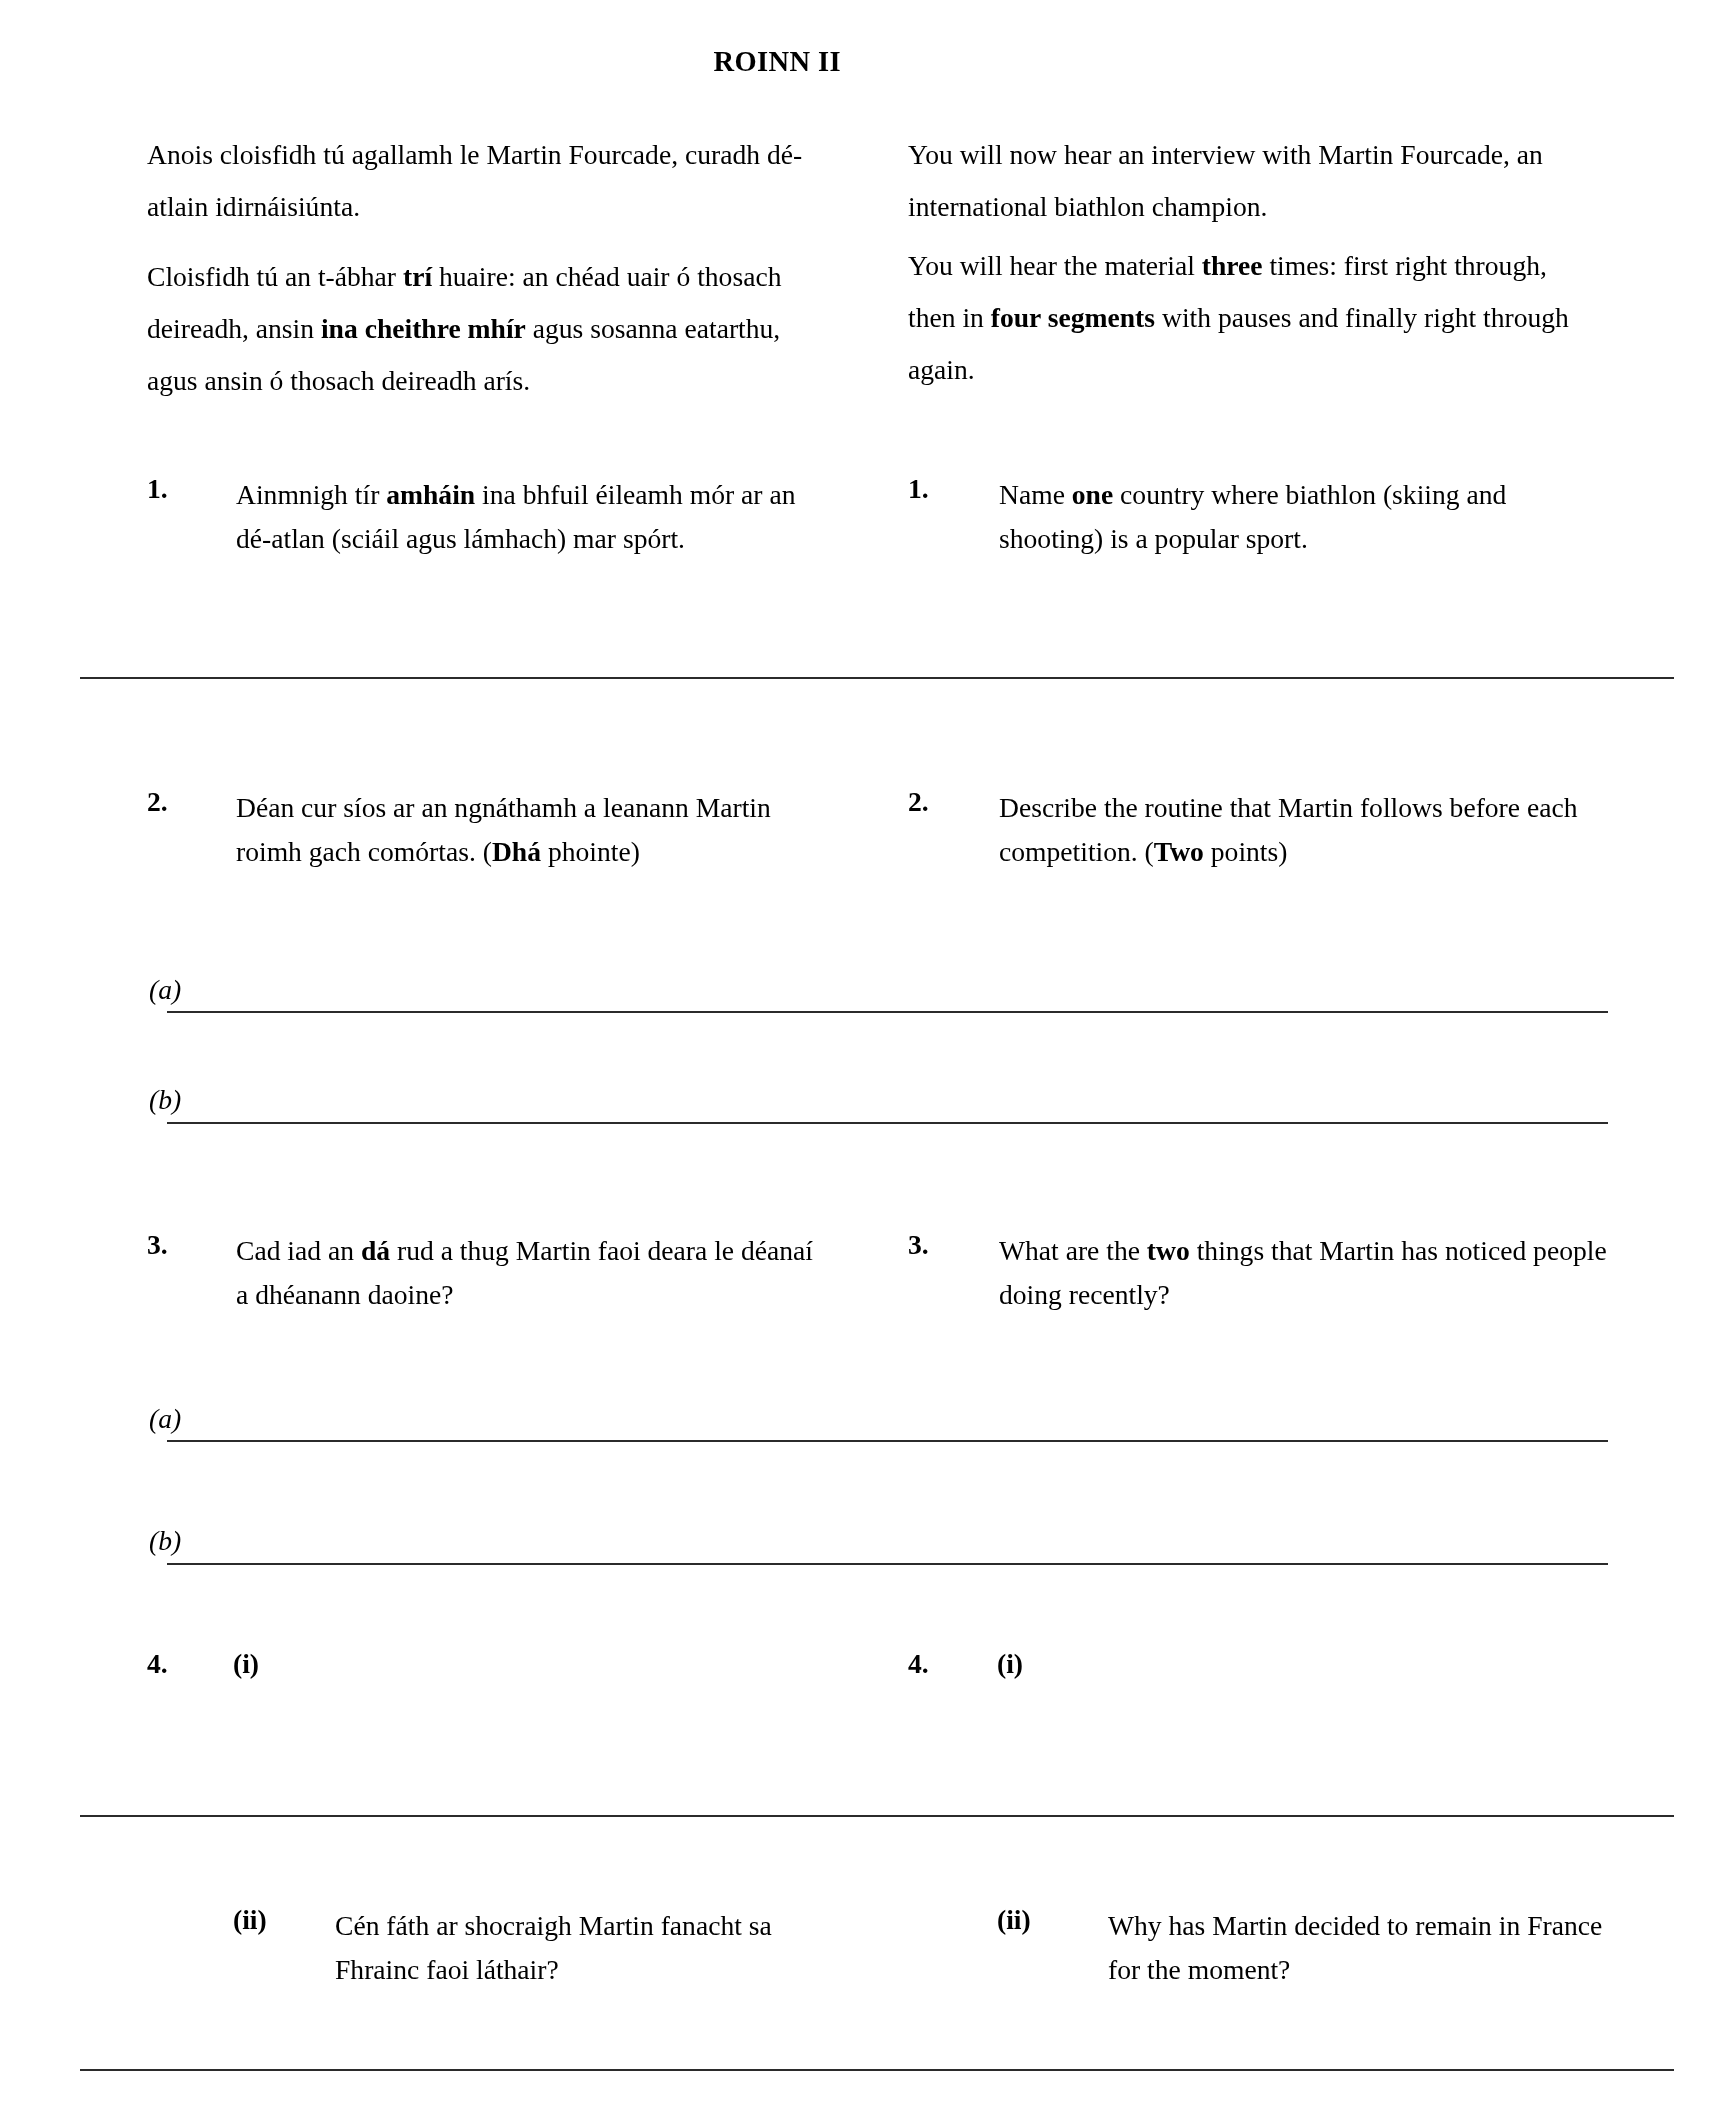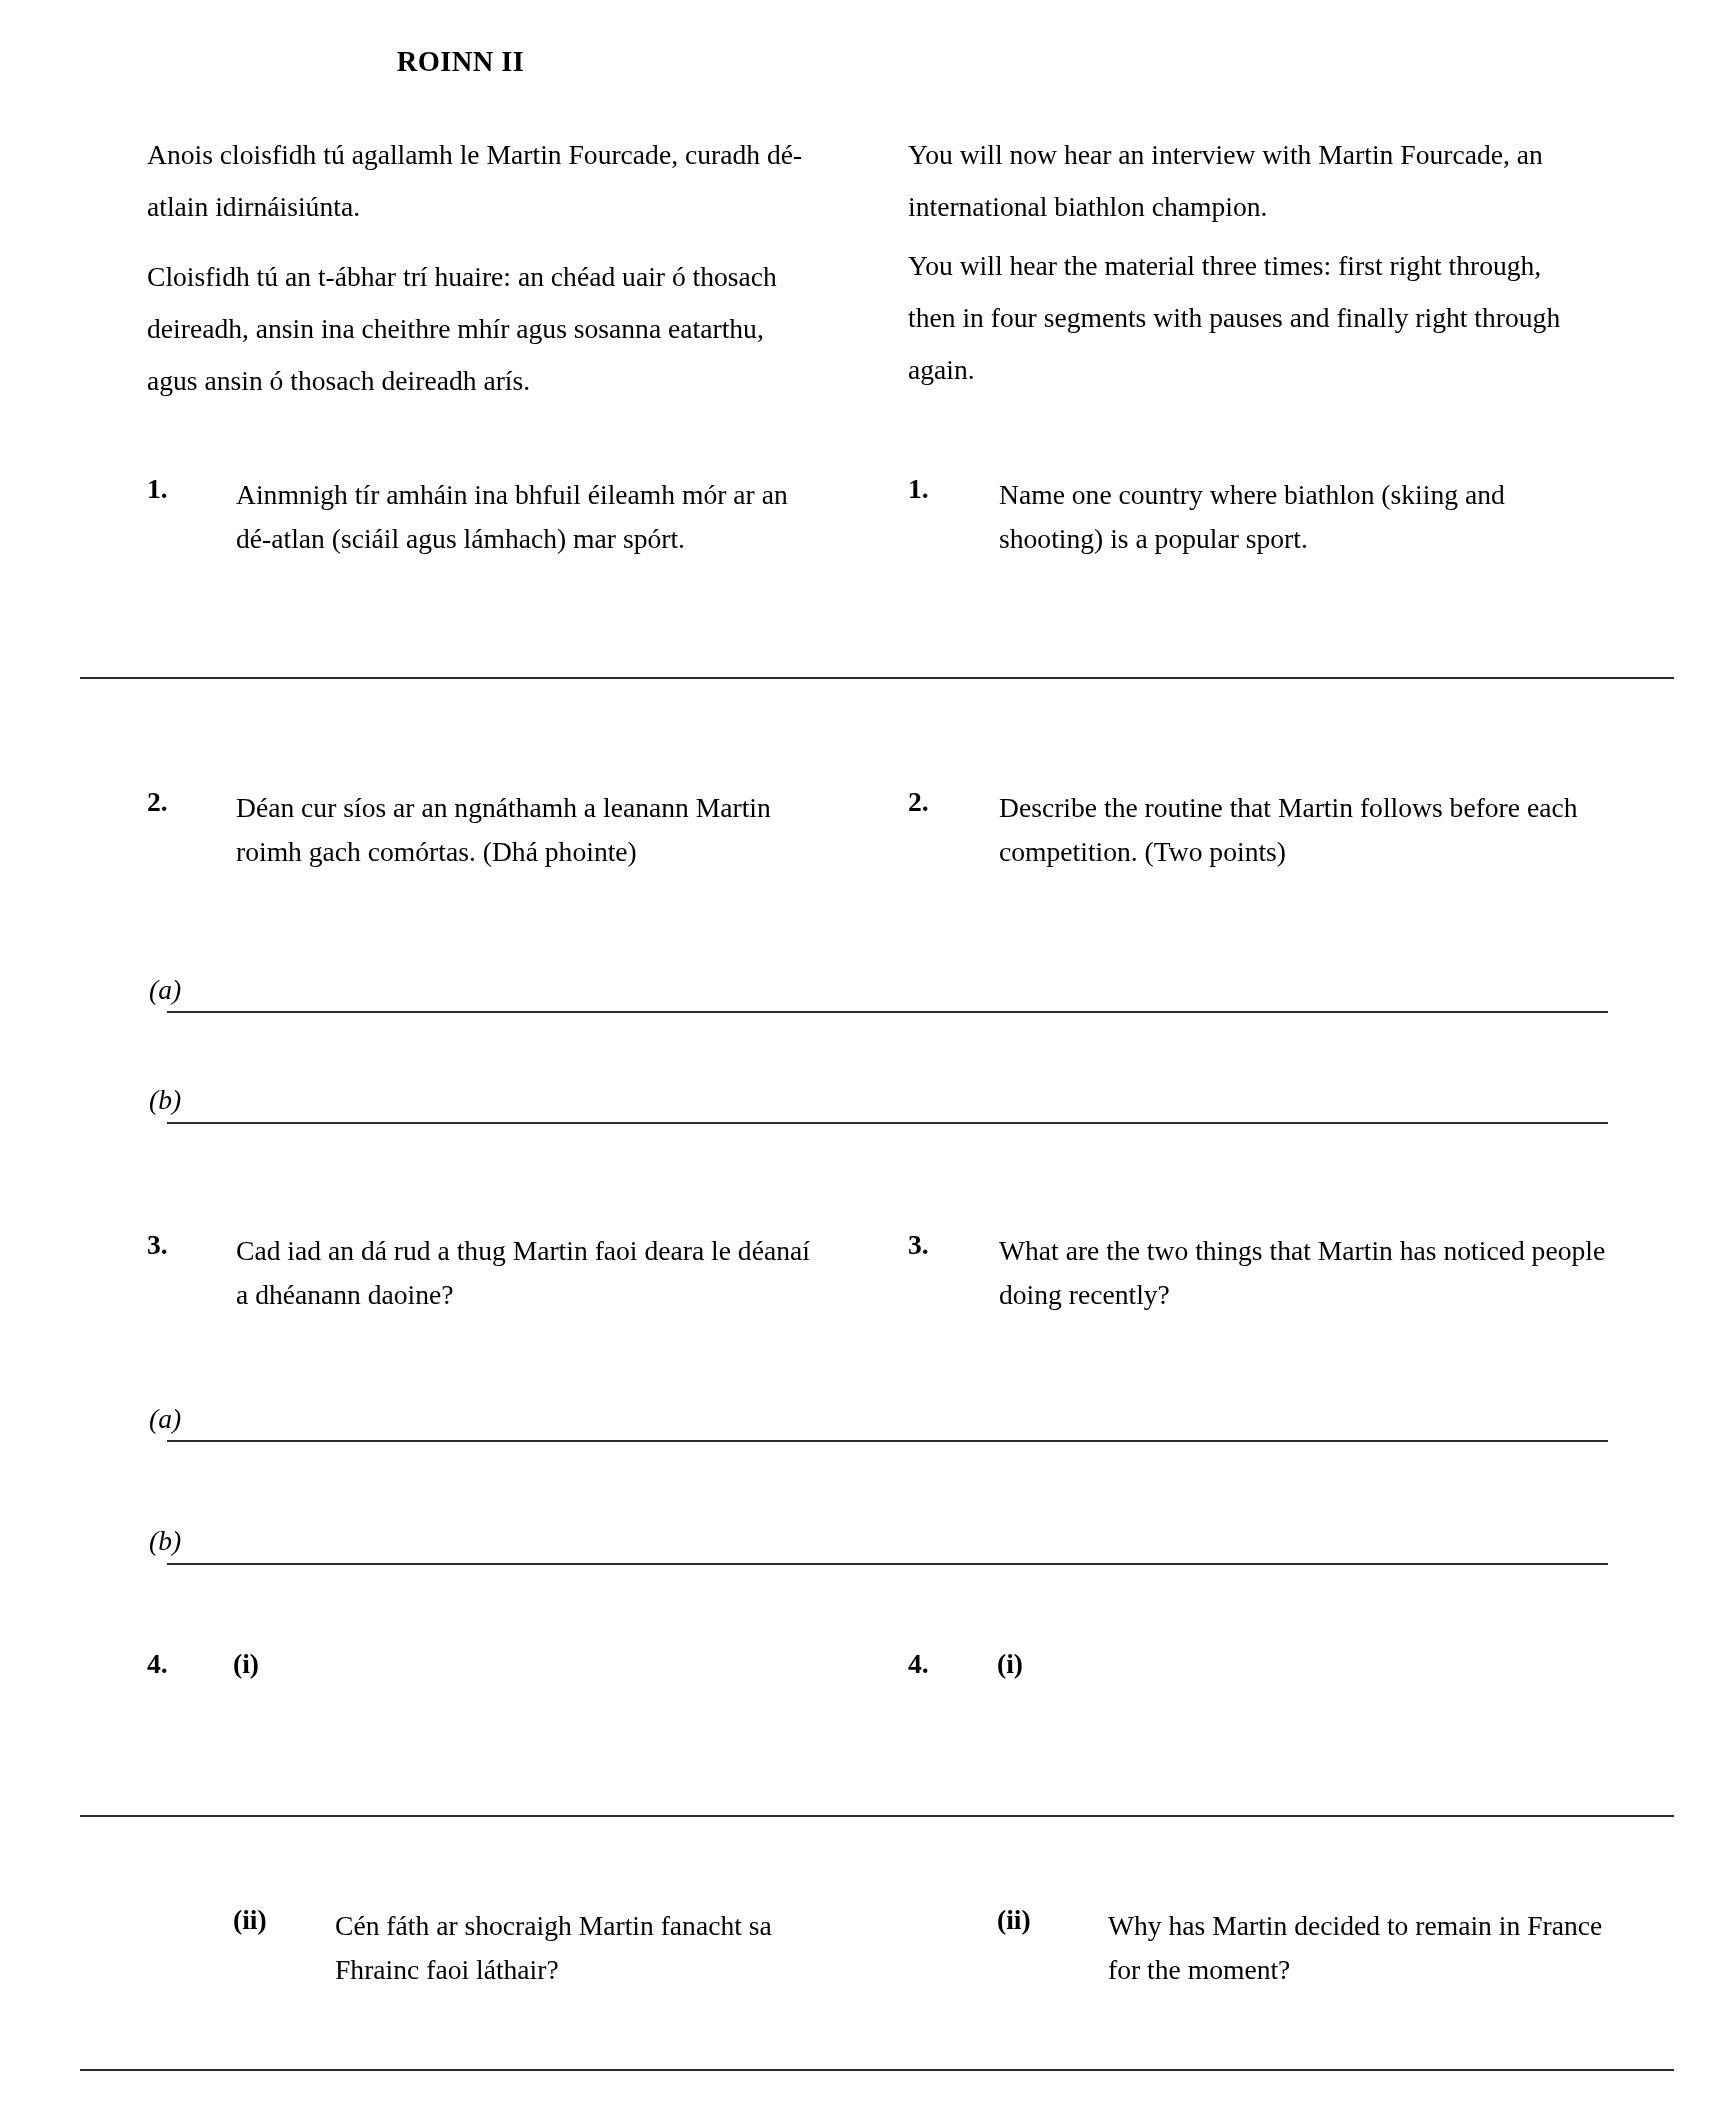--- a/index.html
+++ b/index.html
@@ -25,21 +25,21 @@
   
   .abs { position: absolute; }
 
   
   .section-head {
     font-size: 28.5px;
     font-weight: bold;
     text-align: center;
     letter-spacing: 0.4px;
   }
-  .head-ga { left: 80px;  top: 46px;  width: 761px; }
+  .head-ga { left: 80px;  top: 46px;  width: 761px; text-align: right; }
   .head-en { left: 894px; top: 46px;  width: 761px; }
 
   
   .intro {
     font-size: 27.6px;
     line-height: 52px;
   }
   .intro-ga-1 { left: 147px; top: 129px; width: 685px; }
   .intro-en-1 { left: 908px; top: 129px; width: 685px; }
   .intro-ga-2 { left: 147px; top: 251px; width: 666px; }
@@ -91,21 +91,21 @@
     font-style: italic;
   }
   .ans-line {
     position: absolute;
     left: 167px;
     width: 1441px;
     height: 0;
     border-top: 2.9px solid #2b2b2b;
   }
 
-  b { font-weight: normal; }
+  b { font-weight: bold; }
 </style>
 </head>
 <body>
 
 <div class="page">
 
   <div class="abs section-head head-ga">ROINN II</div>
 
 
   <div class="abs intro intro-ga-1">Anois cloisfidh tú agallamh le Martin Fourcade, curadh dé-atlain idirnáisiúnta.</div>

